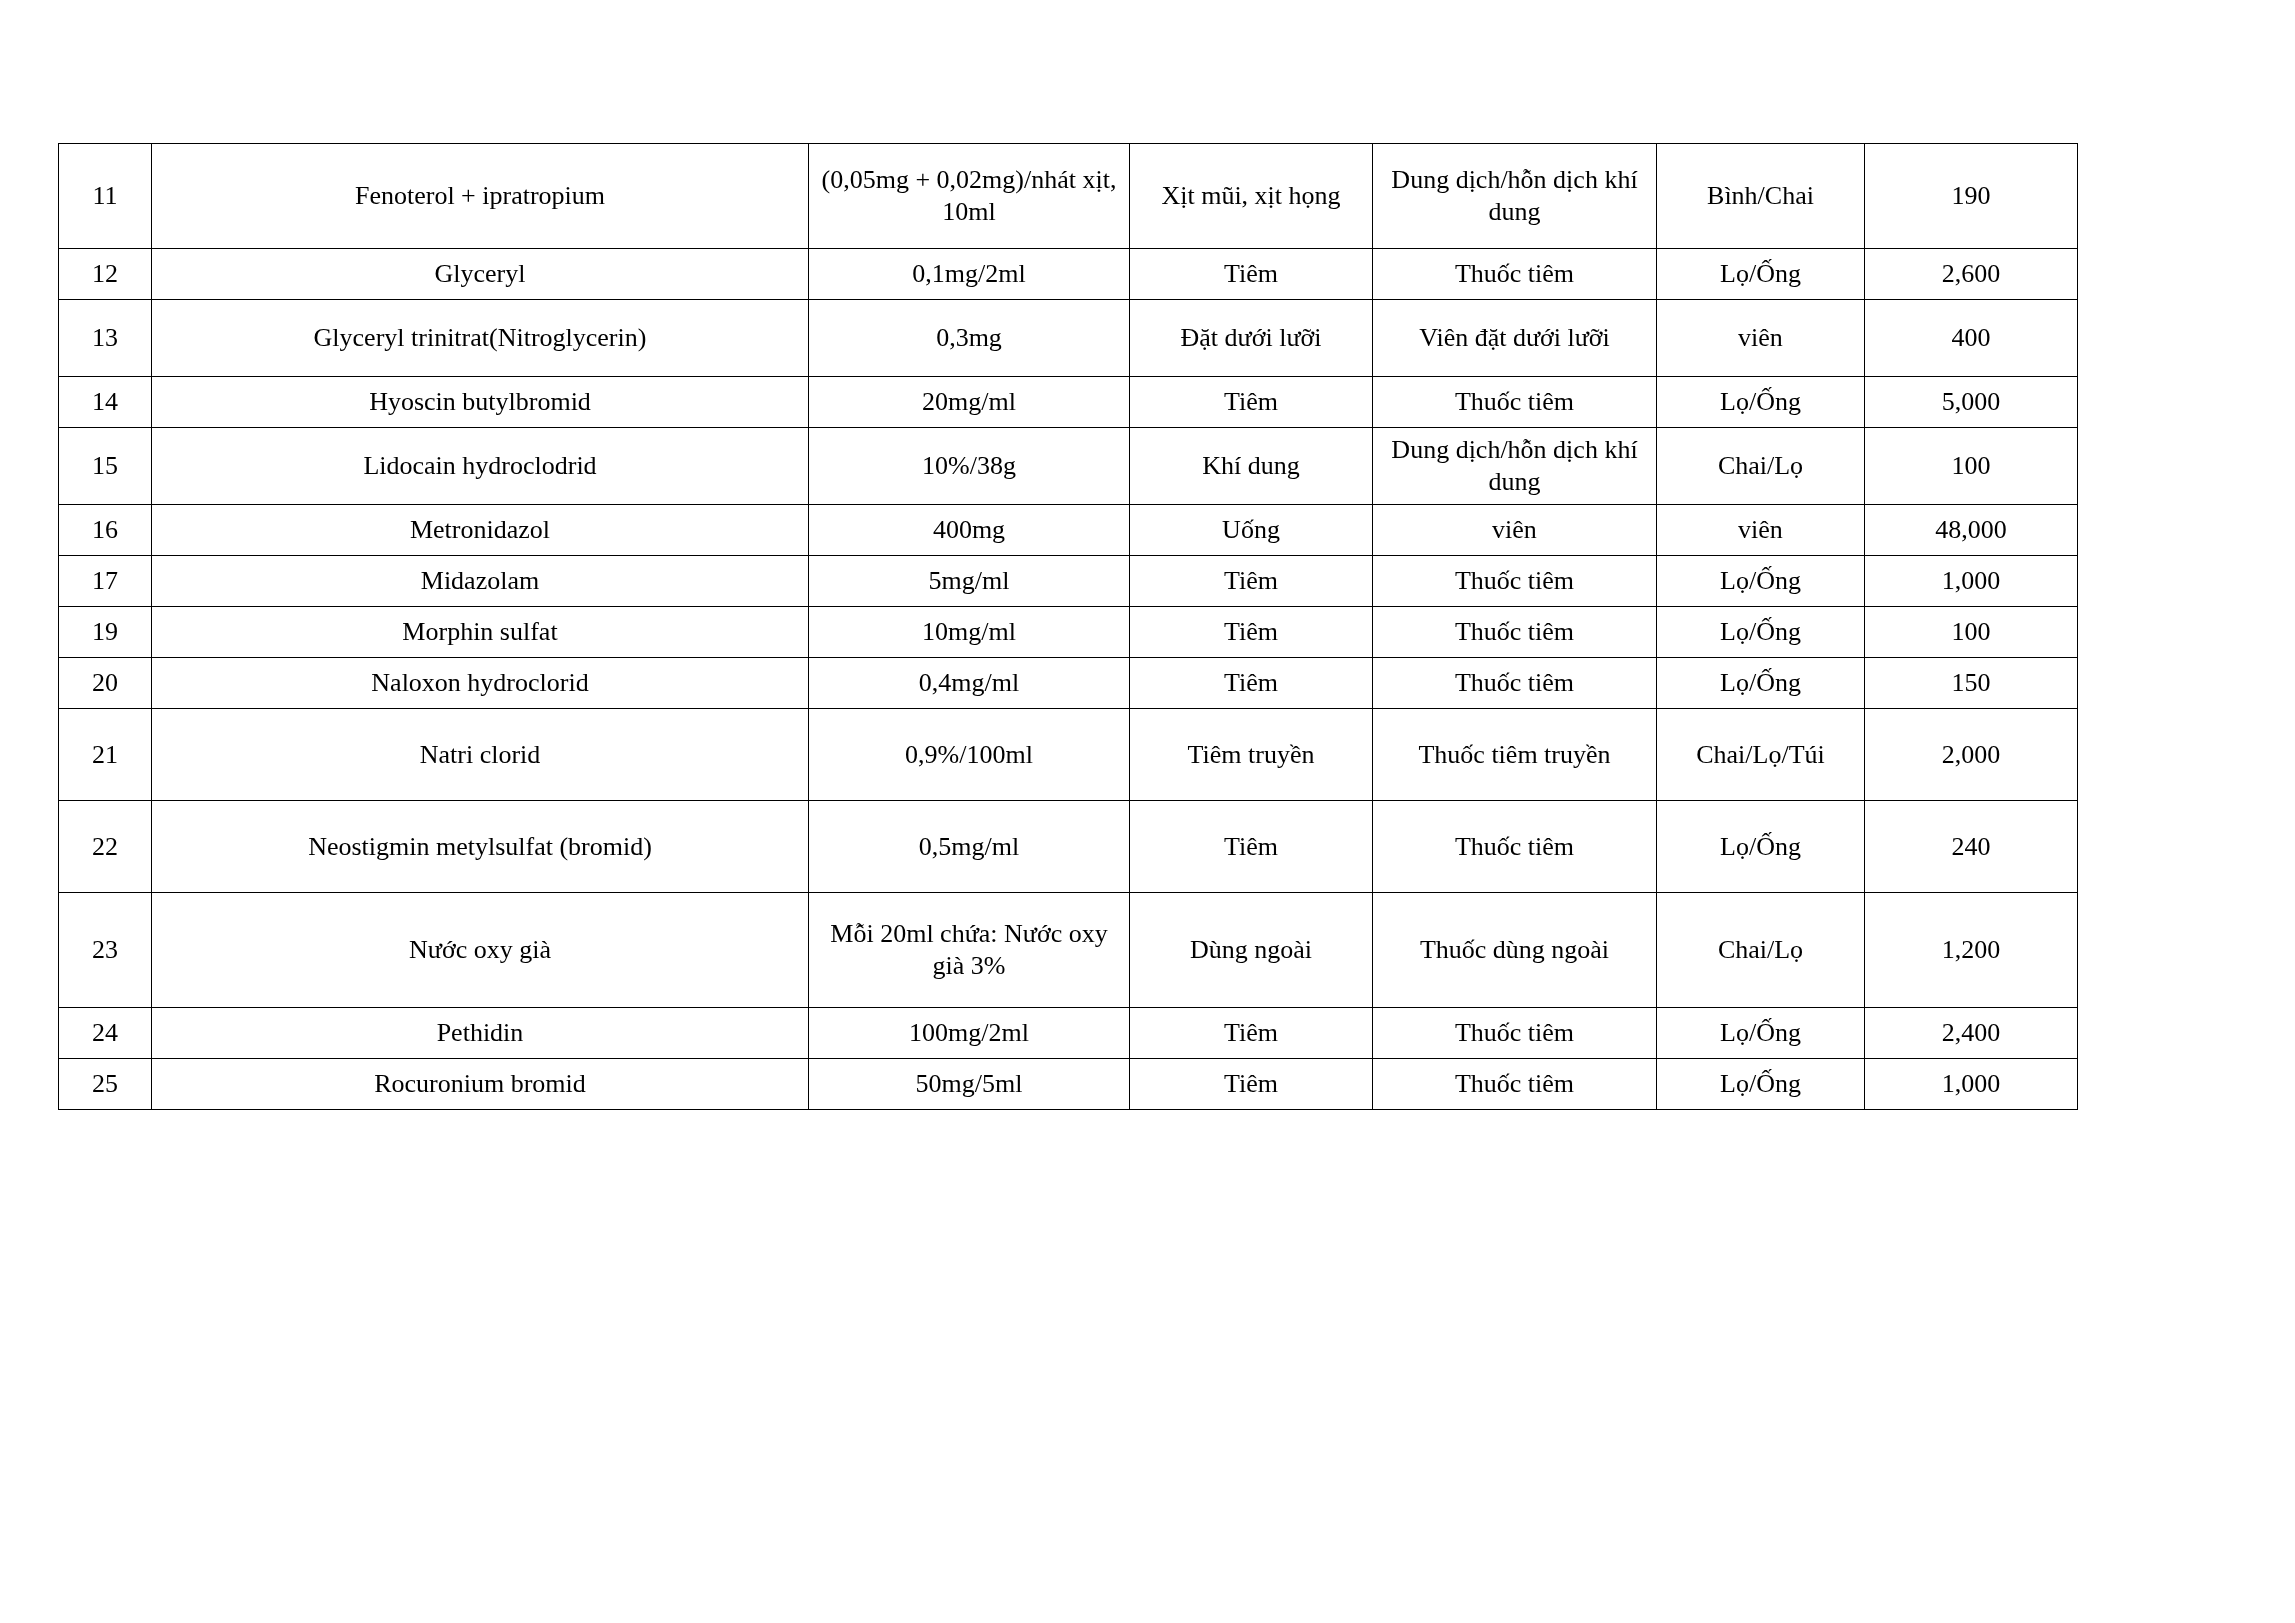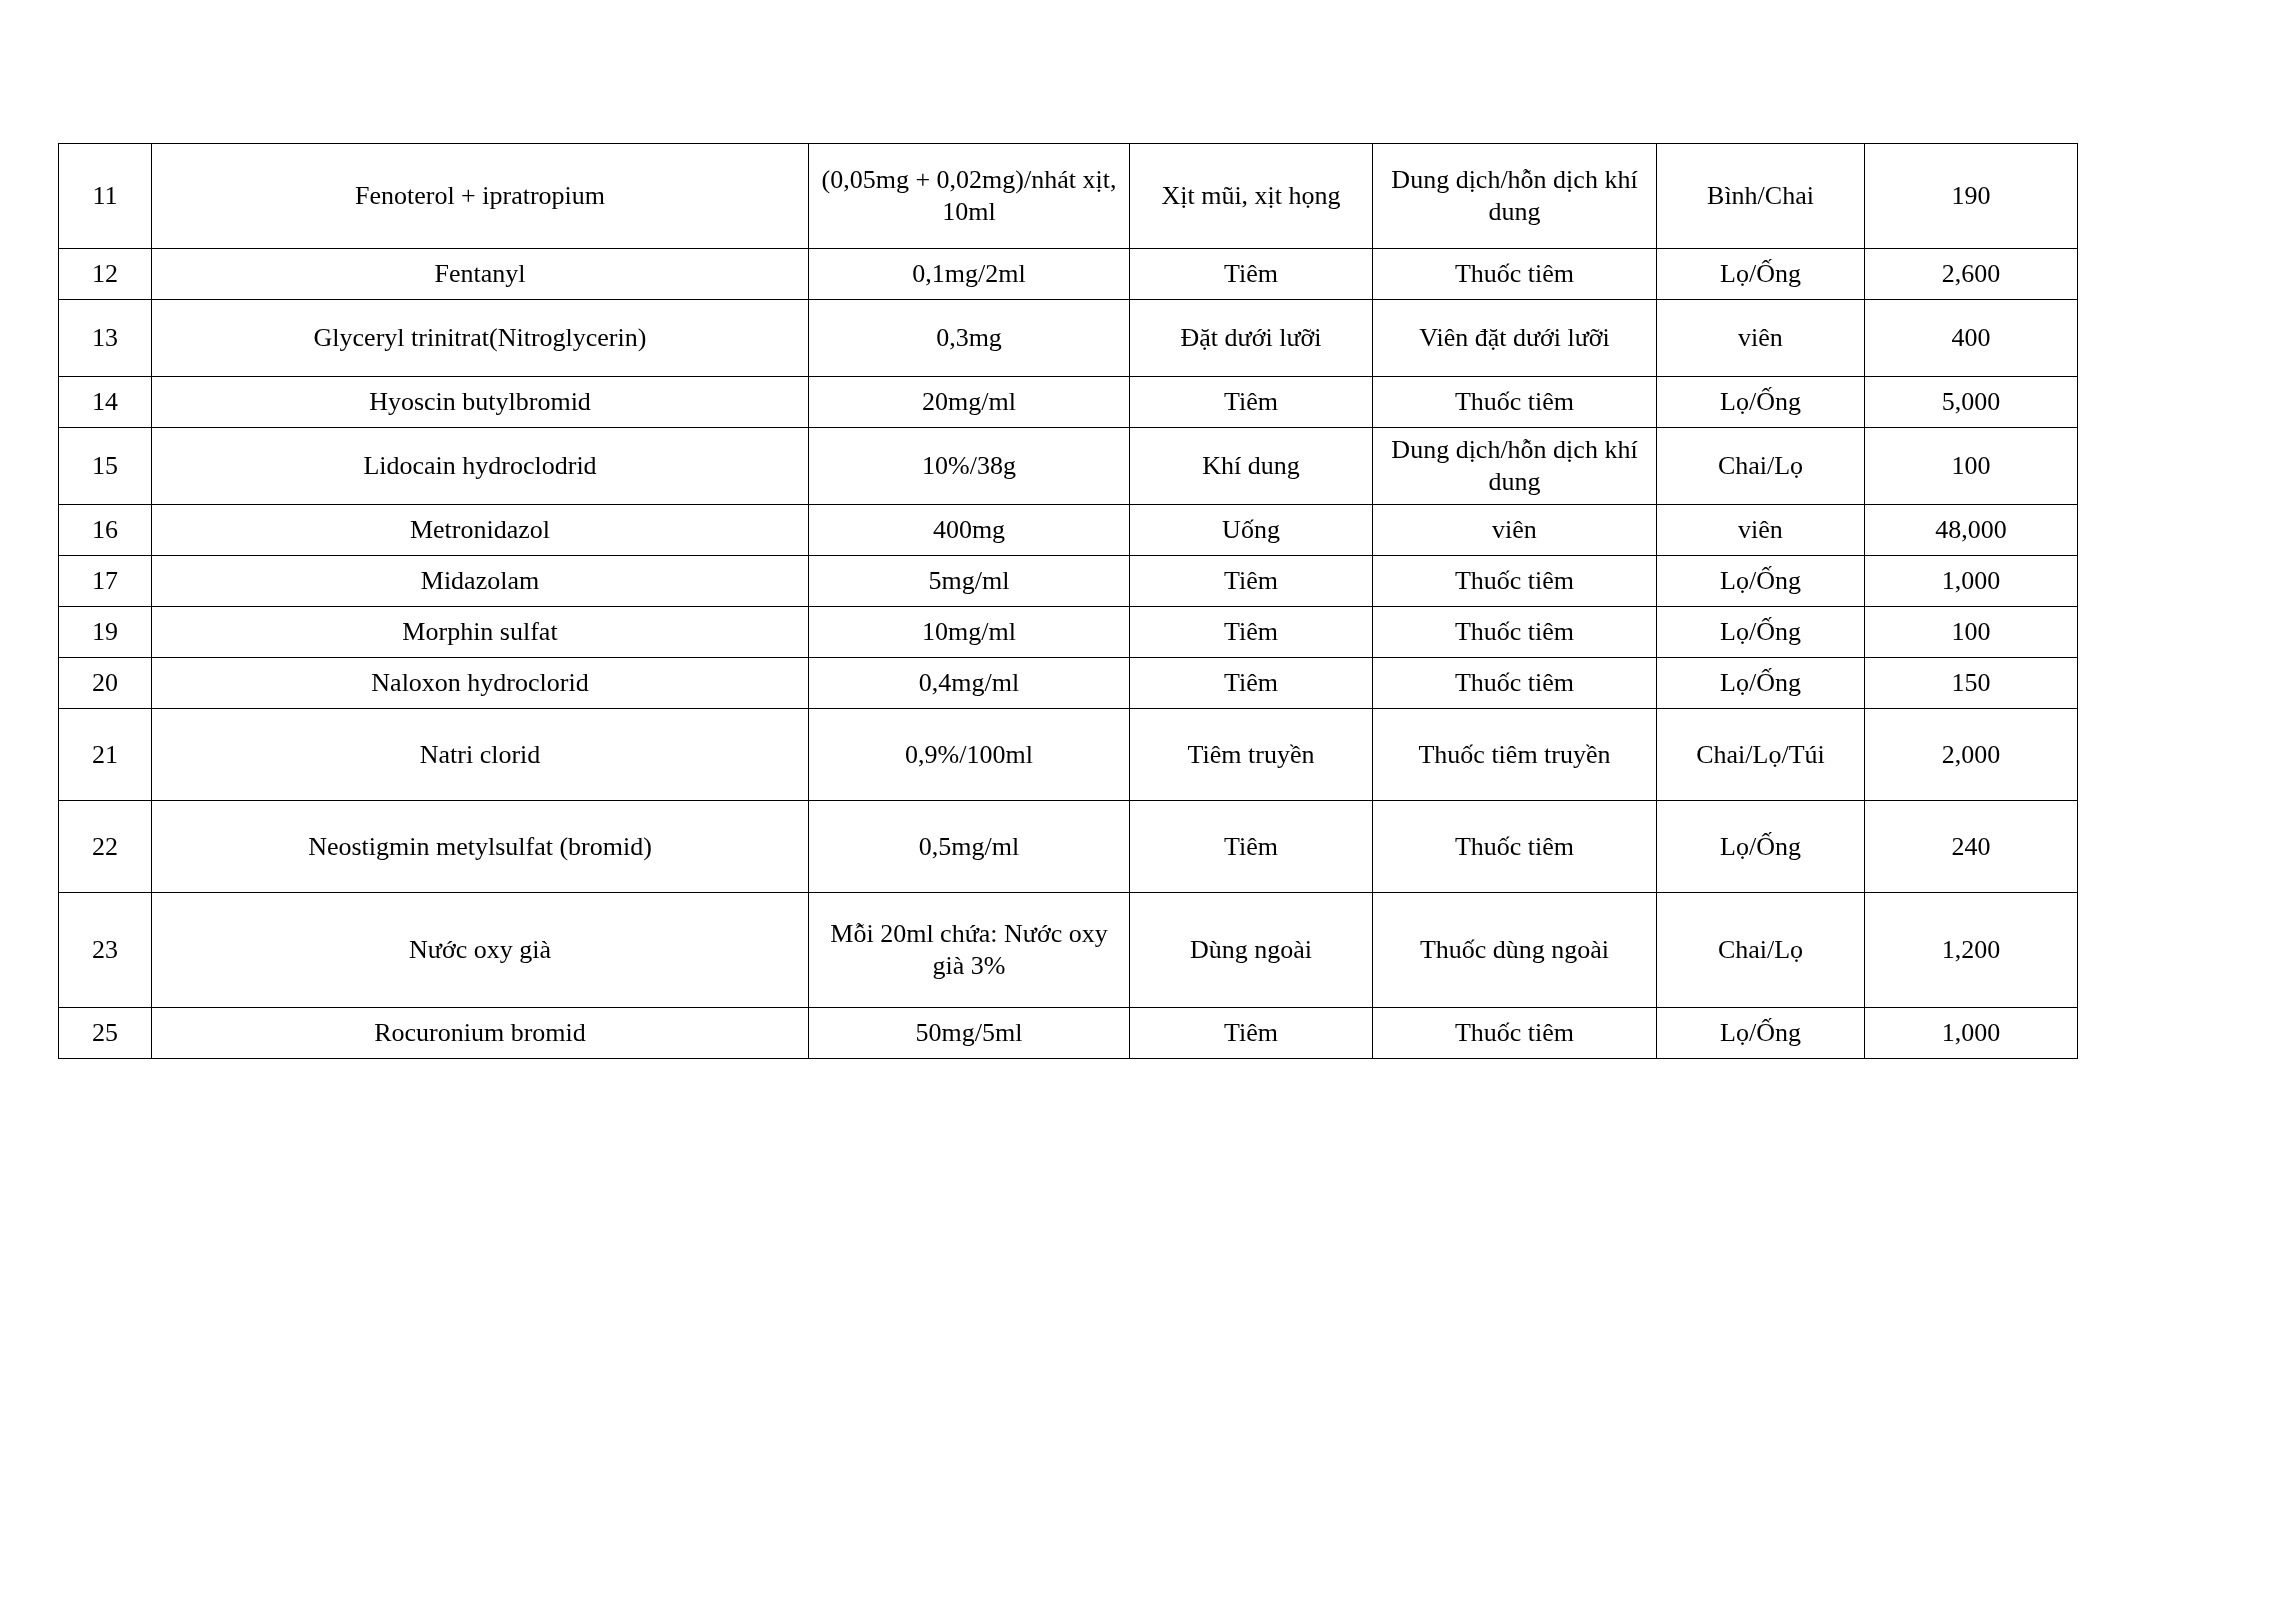--- a/index.html
+++ b/index.html
@@ -82,21 +82,21 @@
           <td class="col-name">Fenoterol + ipratropium</td>
           <td class="col-conc">(0,05mg + 0,02mg)/nhát xịt, 10ml</td>
           <td class="col-route">Xịt mũi, xịt họng</td>
           <td class="col-form">Dung dịch/hỗn dịch khí dung</td>
           <td class="col-unit">Bình/Chai</td>
           <td class="col-qty">190</td>
         </tr>
 
         <tr class="r-one">
           <td class="col-stt">12</td>
-          <td class="col-name">Fentanyl</td>
+          <td class="col-name">Glyceryl</td>
           <td class="col-conc">0,1mg/2ml</td>
           <td class="col-route">Tiêm</td>
           <td class="col-form">Thuốc tiêm</td>
           <td class="col-unit">Lọ/Ống</td>
           <td class="col-qty">2,600</td>
         </tr>
 
         <tr class="r-tall2">
           <td class="col-stt">13</td>
           <td class="col-name">Glyceryl trinitrat(Nitroglycerin)</td>
@@ -191,20 +191,29 @@
         <tr class="r-pad2">
           <td class="col-stt">23</td>
           <td class="col-name">Nước oxy già</td>
           <td class="col-conc">Mỗi 20ml chứa: Nước oxy già 3%</td>
           <td class="col-route">Dùng ngoài</td>
           <td class="col-form">Thuốc dùng ngoài</td>
           <td class="col-unit">Chai/Lọ</td>
           <td class="col-qty">1,200</td>
         </tr>
 
+        <tr class="r-one">
+          <td class="col-stt">24</td>
+          <td class="col-name">Pethidin</td>
+          <td class="col-conc">100mg/2ml</td>
+          <td class="col-route">Tiêm</td>
+          <td class="col-form">Thuốc tiêm</td>
+          <td class="col-unit">Lọ/Ống</td>
+          <td class="col-qty">2,400</td>
+        </tr>
 
         <tr class="r-one">
           <td class="col-stt">25</td>
           <td class="col-name">Rocuronium bromid</td>
           <td class="col-conc">50mg/5ml</td>
           <td class="col-route">Tiêm</td>
           <td class="col-form">Thuốc tiêm</td>
           <td class="col-unit">Lọ/Ống</td>
           <td class="col-qty">1,000</td>
         </tr>

